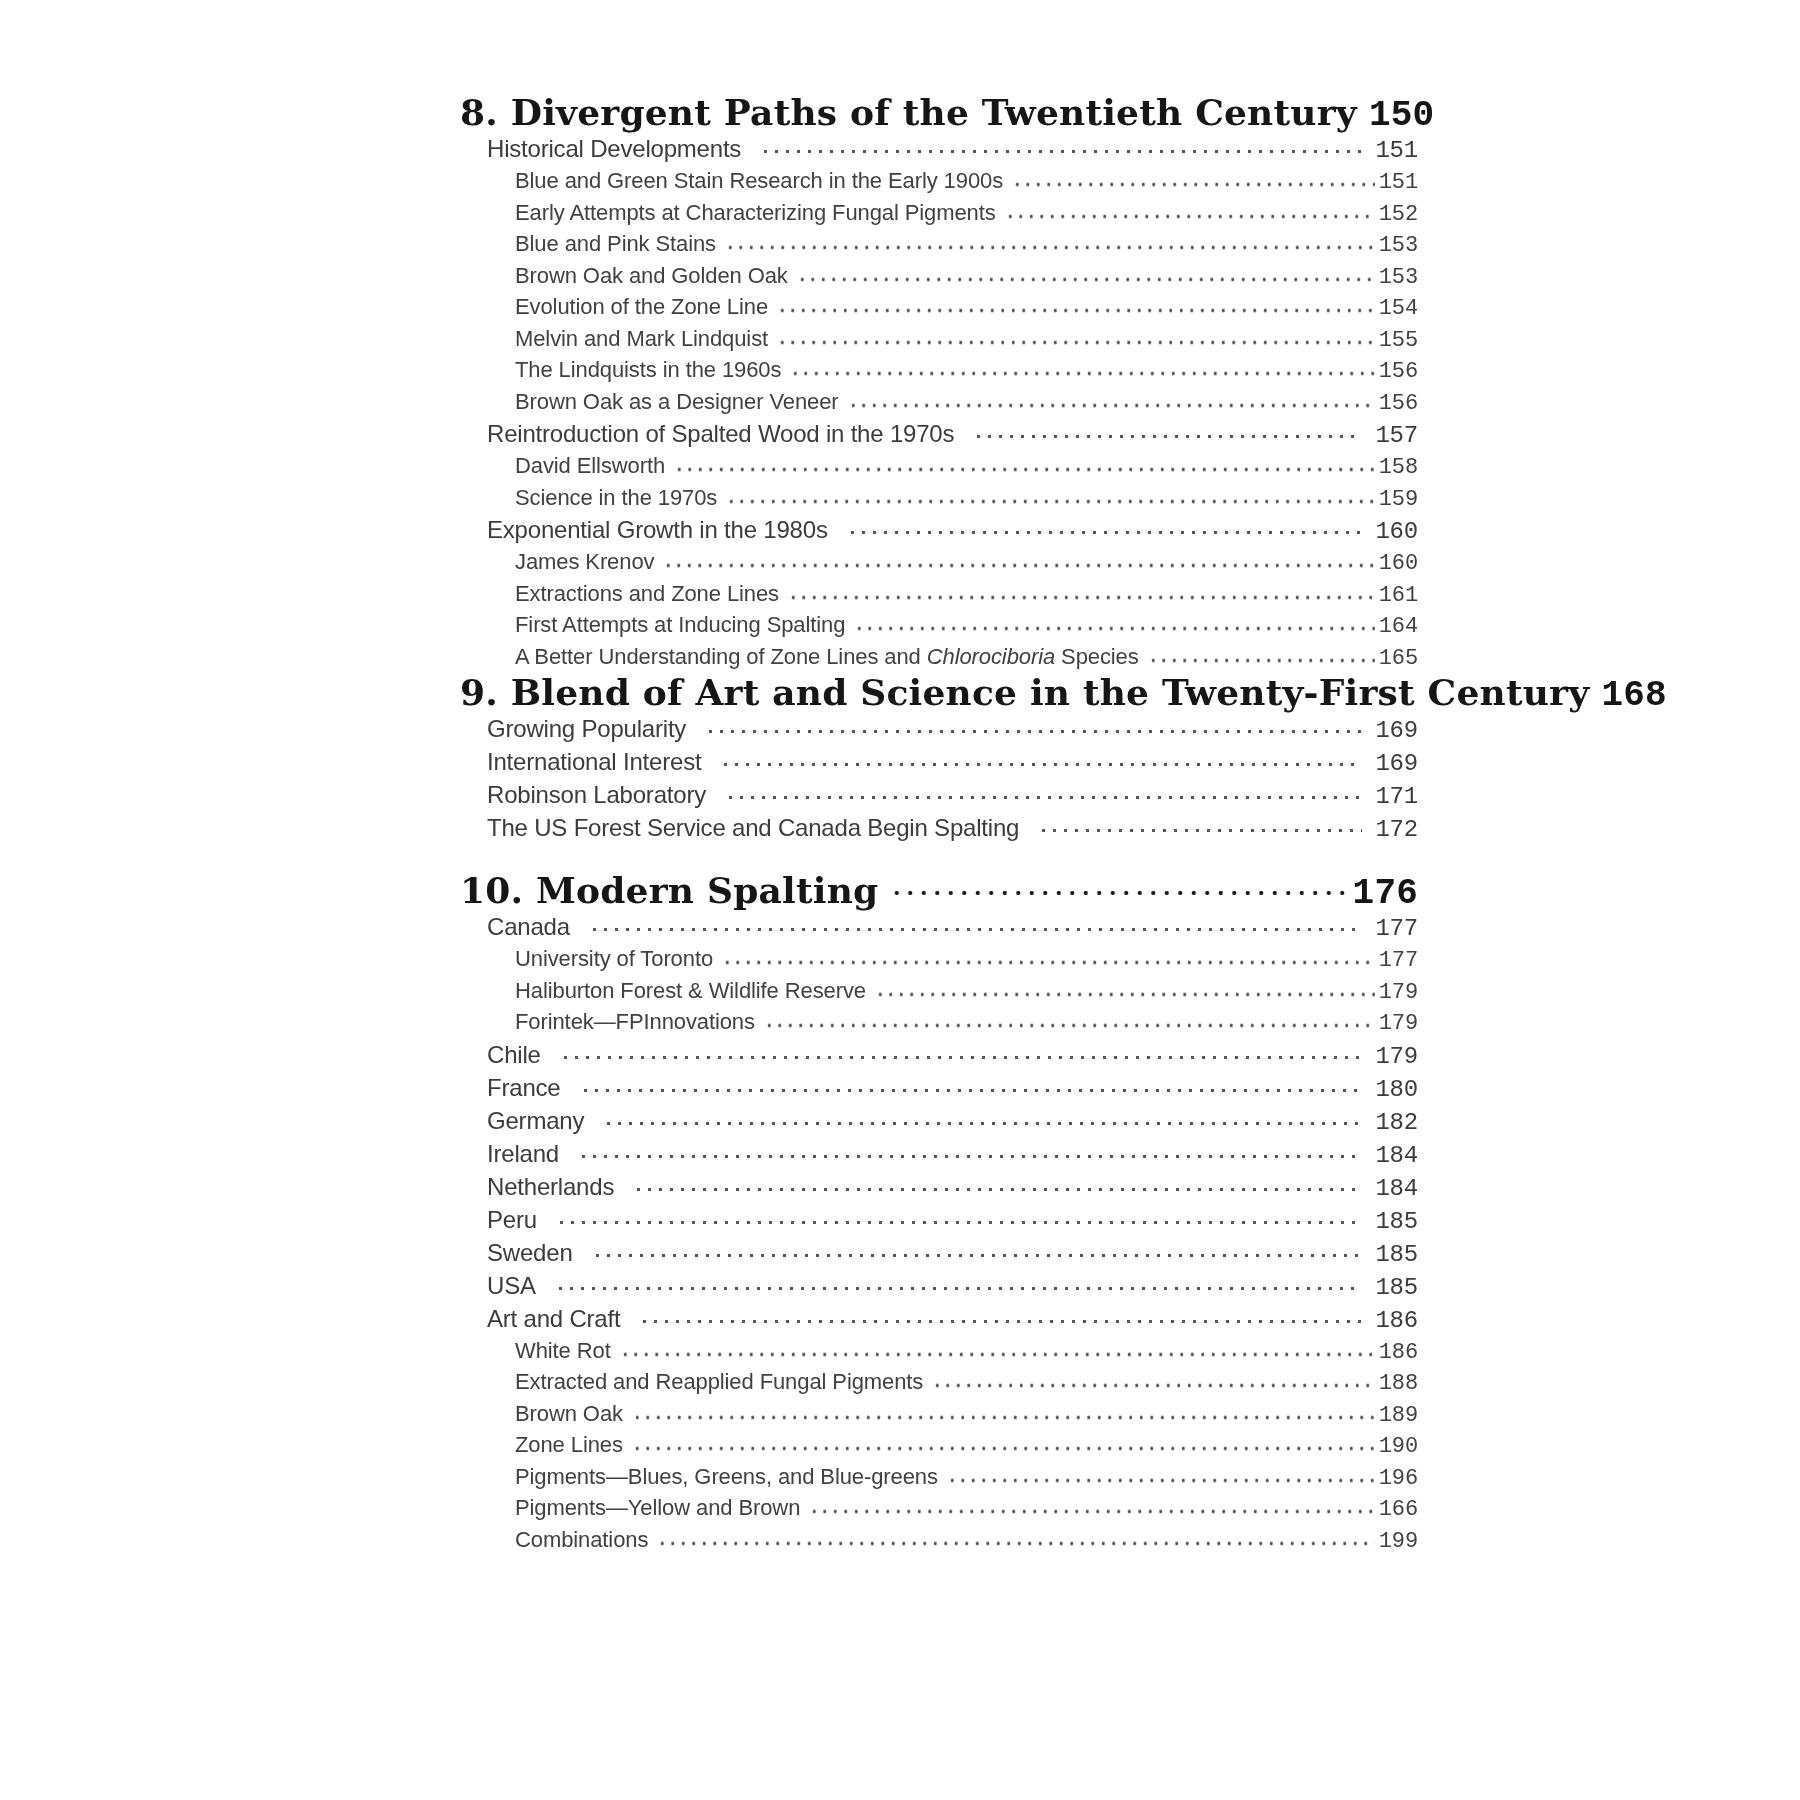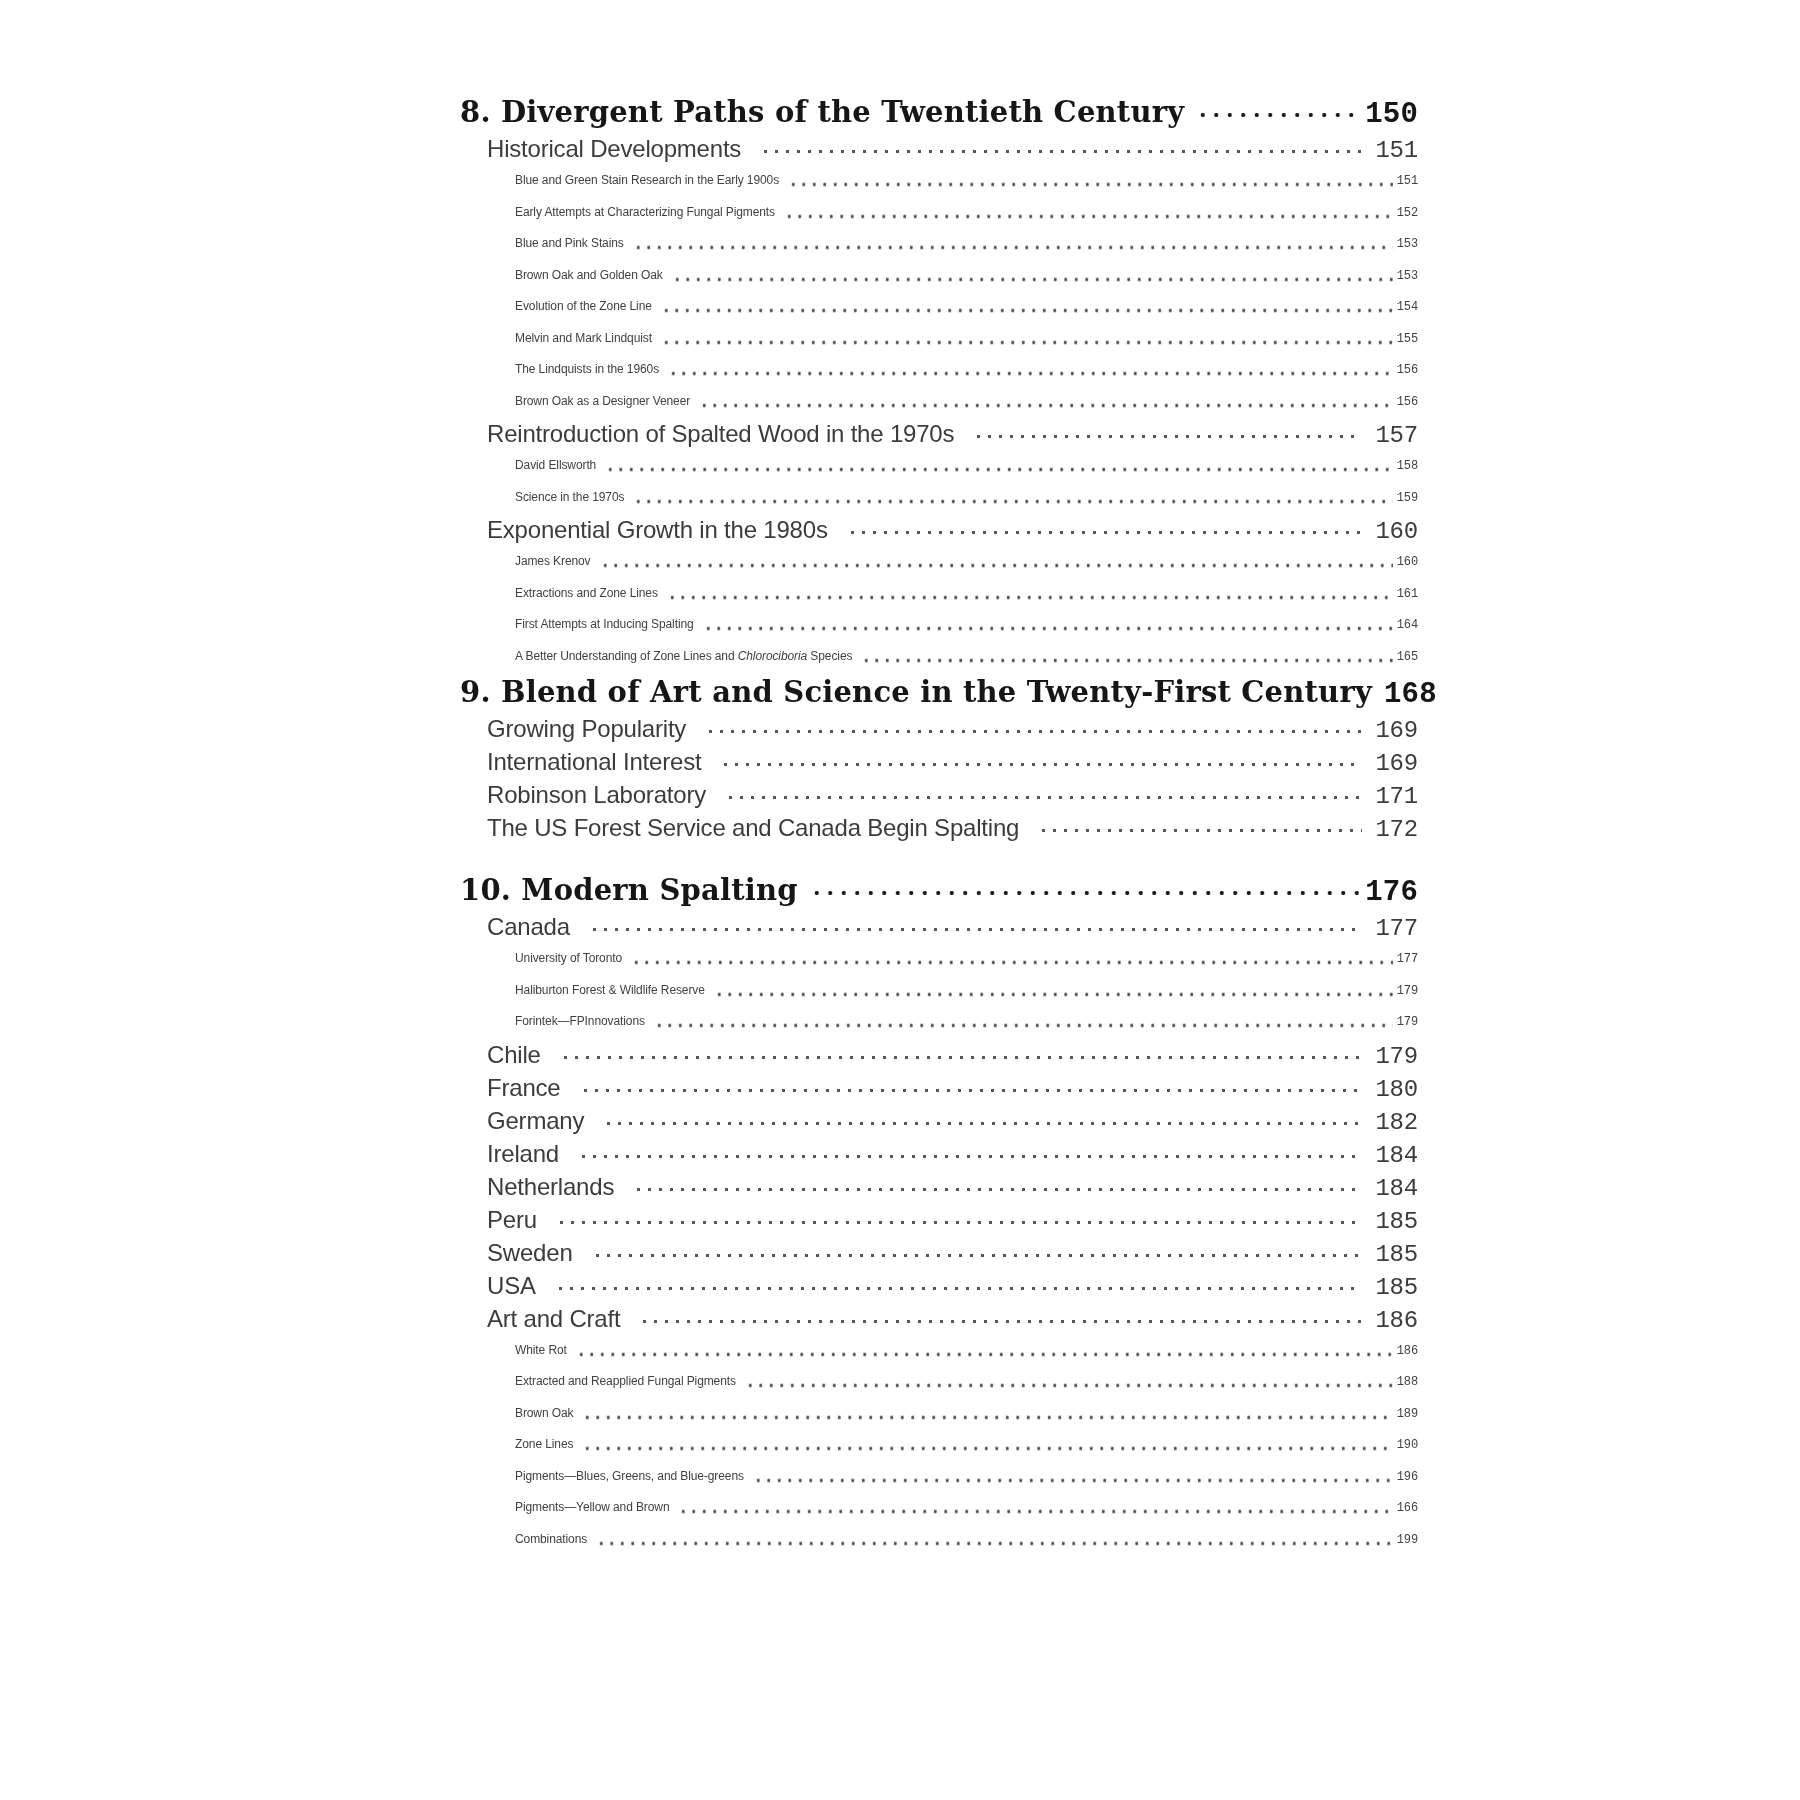--- a/index.html
+++ b/index.html
@@ -40,21 +40,21 @@
     background-repeat: repeat-x;
     background-position: 2px calc(100% - 8px);
   }
 
   
   .row.chapter {
     height: 40px;
     line-height: 40px;
     font-family: "DejaVu Serif", serif;
     font-weight: 700;
-    font-size: 29px;
+    font-size: 36px;
     color: var(--chapter-color, #161616);
     letter-spacing: 0.2px;
   }
   .row.chapter .leader {
     background-image: radial-gradient(circle, var(--dot-chapter, #1d1d1d) 1.9px, rgba(0,0,0,0) 2.2px);
     background-size: 13.5px 13.5px;
     background-position: 4px calc(100% - 11px);
   }
 
   
@@ -65,21 +65,21 @@
     color: var(--l1-color, #3c3c3c);
     padding-left: 27px;
     letter-spacing: -0.2px;
     gap: 9px;
   }
 
   
   .row.l2 {
     height: 31.5px;
     line-height: 31.5px;
-    font-size: 12px;
+    font-size: 22px;
     color: var(--l2-color, #414141);
     padding-left: 55px;
     letter-spacing: -0.1px;
     justify-content: center;
   }
   .row.l2 .leader {
     background-size: 10.5px 10.5px;
     background-position: 1px calc(100% - 7px);
   }
   .row i { font-style: italic; }

